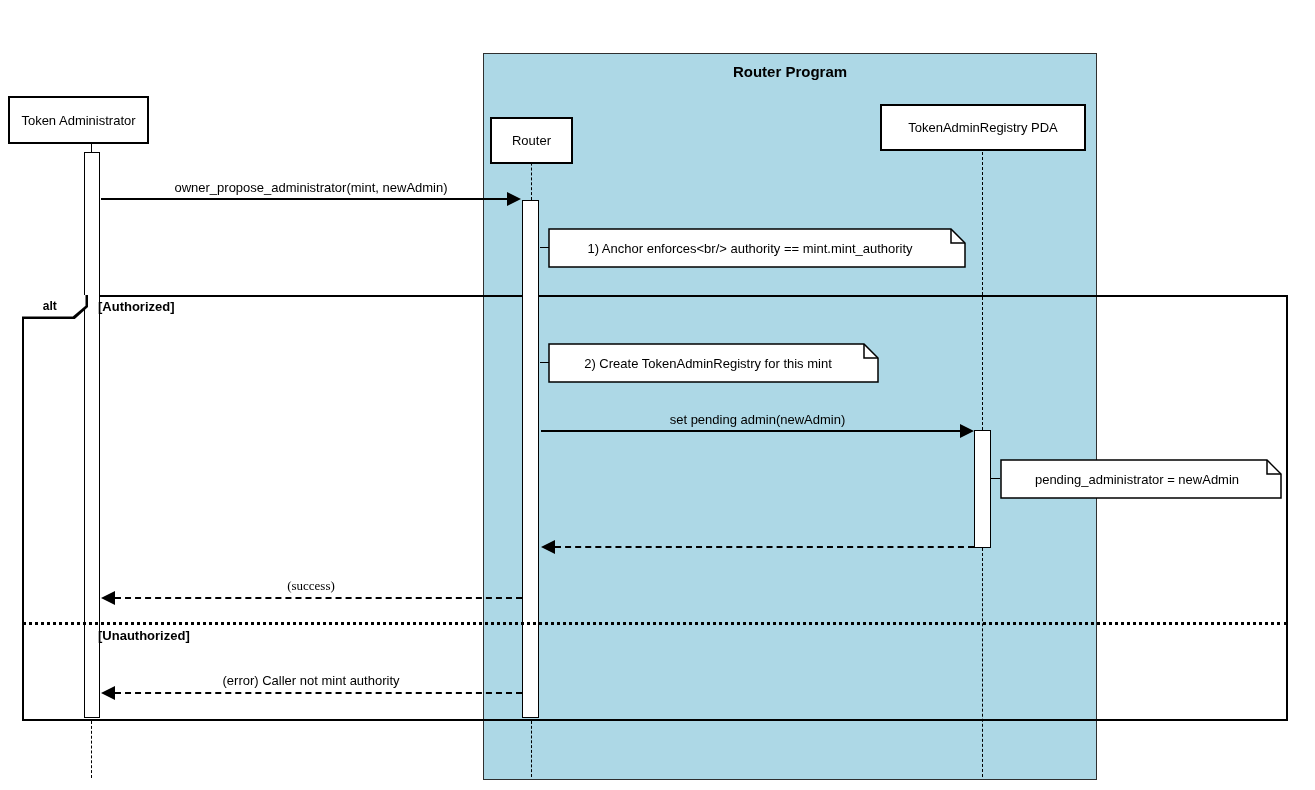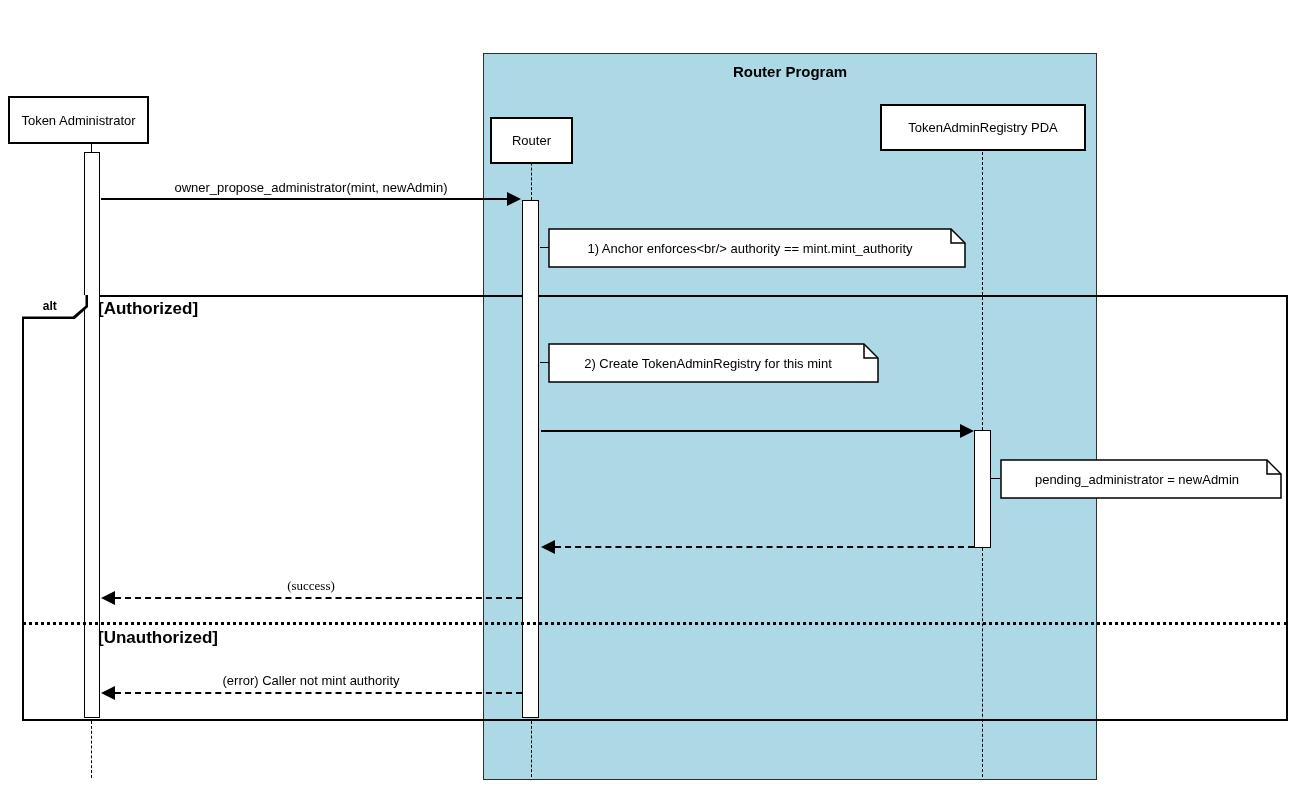--- a/index.html
+++ b/index.html
@@ -26,21 +26,21 @@
   .alt-frame { position:absolute; left:22px; top:295px; width:1266px; height:426px;
                border:2px solid #000; background:transparent; z-index:3; pointer-events:none; }
   .alt-tab-outer { position:absolute; left:22px; top:295px; width:66px; height:24px;
                    background:#000000; z-index:5;
                    clip-path:polygon(0 0,100% 0,100% 50%,80% 100%,0 100%); }
   .alt-tab-inner { position:absolute; left:0; top:0; right:2.5px; bottom:2.5px;
                    background:#fff;
                    clip-path:polygon(0 0,100% 0,100% 50%,80% 100%,0 100%);
                    display:flex; align-items:center; justify-content:center;
                    font-weight:bold; font-size:12px; padding-right:8px; }
-  .guard { position:absolute; font-weight:bold; font-size:17px; color:#000; z-index:5; }
+  .guard { position:absolute; font-weight:bold; font-size:13px; color:#000; z-index:5; }
   .divider { position:absolute; left:22px; top:622px; width:1266px; height:0;
              border-top:3px dotted #000; z-index:5; }
 
   .msg-label { position:absolute; text-align:center; font-size:13px; color:#000; z-index:5; }
   .msg-line  { position:absolute; height:0; border-top:2px solid #000; z-index:5; }
   .msg-line.dashed { border-top-style:dashed; }
   .arrow-right { position:absolute; width:0; height:0; z-index:5;
                  border-top:7px solid transparent; border-bottom:7px solid transparent;
                  border-left:14px solid #000; }
   .arrow-left  { position:absolute; width:0; height:0; z-index:5;
@@ -101,20 +101,21 @@
     <text x="202" y="25" text-anchor="middle">1) Anchor enforces&lt;br/&gt; authority == mint.mint_authority</text>
   </svg>
 
   <div class="note-connector" style="left:540px; top:362px; width:9px;"></div>
   <svg class="note" style="left:548px; top:343px;" width="331" height="40" viewBox="0 0 331 40">
     <polygon points="1,1 316,1 330,15 330,39 1,39" fill="#ffffff" stroke="#000000" stroke-width="1.5"></polygon>
     <polyline points="316,1 316,15 330,15" fill="none" stroke="#000000" stroke-width="1.5"></polyline>
     <text x="160" y="25" text-anchor="middle">2) Create TokenAdminRegistry for this mint</text>
   </svg>
 
+  <div class="msg-label" style="left:541px; top:412px; width:433px;">set pending admin(newAdmin)</div>
   <div class="msg-line" style="left:541px; top:430px; width:420px;"></div>
   <div class="arrow-right" style="left:960px; top:424px;"></div>
 
   <div class="note-connector" style="left:991px; top:478px; width:9px;"></div>
   <svg class="note" style="left:1000px; top:459px;" width="282" height="40" viewBox="0 0 282 40">
     <polygon points="1,1 267,1 281,15 281,39 1,39" fill="#ffffff" stroke="#000000" stroke-width="1.5"></polygon>
     <polyline points="267,1 267,15 281,15" fill="none" stroke="#000000" stroke-width="1.5"></polyline>
     <text x="137" y="25" text-anchor="middle">pending_administrator = newAdmin</text>
   </svg>
 

